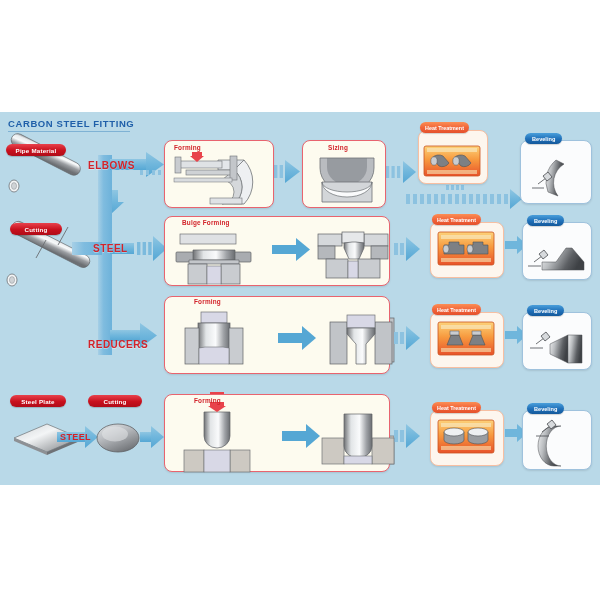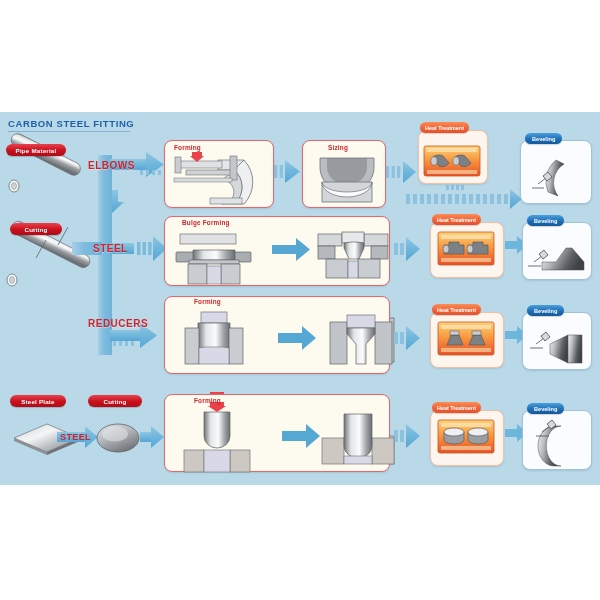--- a/index.html
+++ b/index.html
@@ -715,21 +715,21 @@
   </div>
   <div class="pill" style="left:10px; top:395px; width:56px;">
     <span>Steel Plate</span>
   </div>
   <div class="pill" style="left:88px; top:395px; width:54px;">
     <span>Cutting</span>
   </div>
 
   <div class="cat" style="left:88px; top:160px;">ELBOWS</div>
   <div class="cat" style="left:93px; top:243px;">STEEL</div>
-  <div class="cat" style="left:88px; top:318px;">REDUCERS</div>
+  <div class="cat" style="left:88px; top:339px;">REDUCERS</div>
   <div class="cat-caps" style="left:60px; top:432px;">STEEL</div>
 
   <div class="steplabel" style="left:174px; top:144px;">Forming</div>
   <div class="steplabel" style="left:328px; top:144px;">Sizing</div>
   <div class="steplabel" style="left:182px; top:219px;">Bulge Forming</div>
   <div class="steplabel" style="left:194px; top:298px;">Forming</div>
   <div class="steplabel" style="left:194px; top:397px;">Forming</div>
 
   <div class="badge-ht" style="left:420px; top:122px;">
     <span>Heat Treatment</span>

